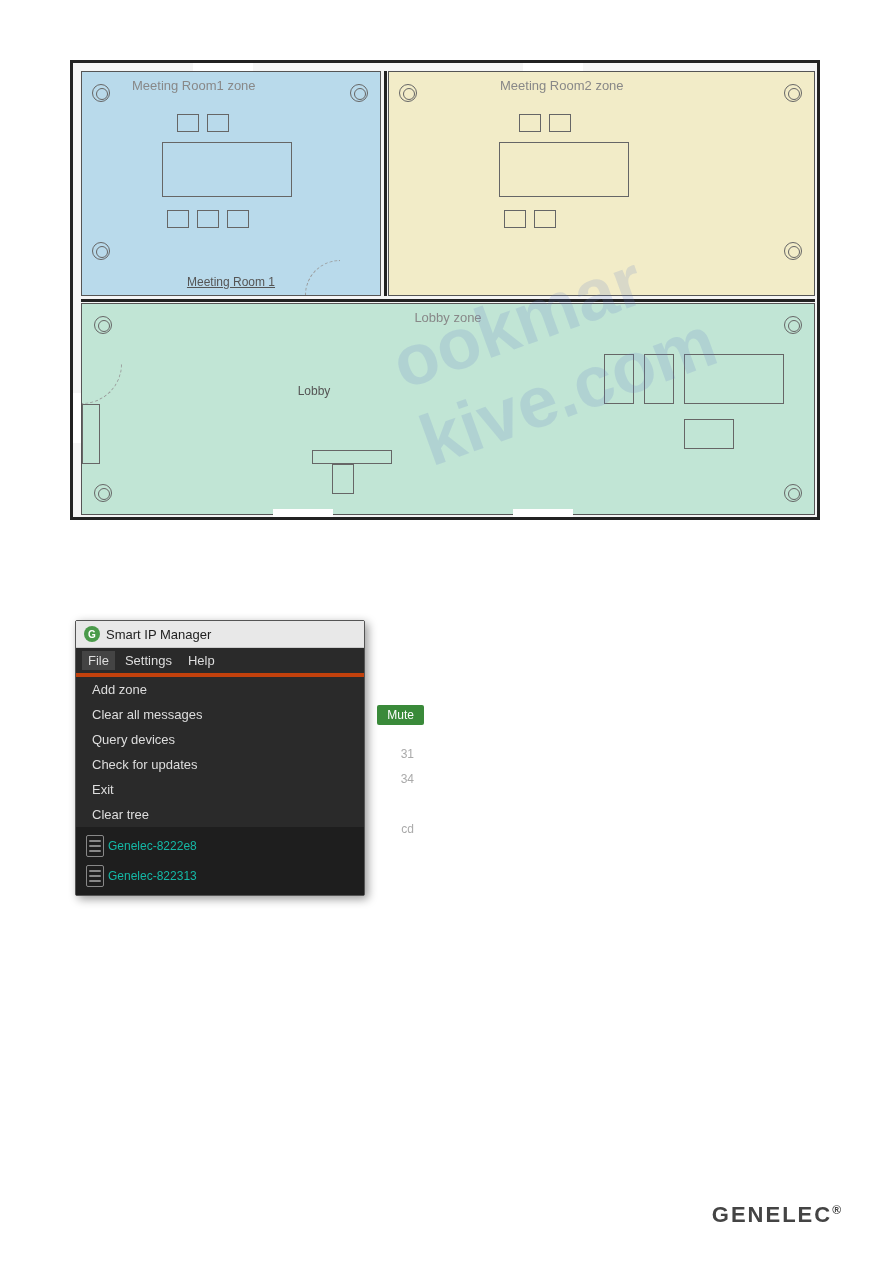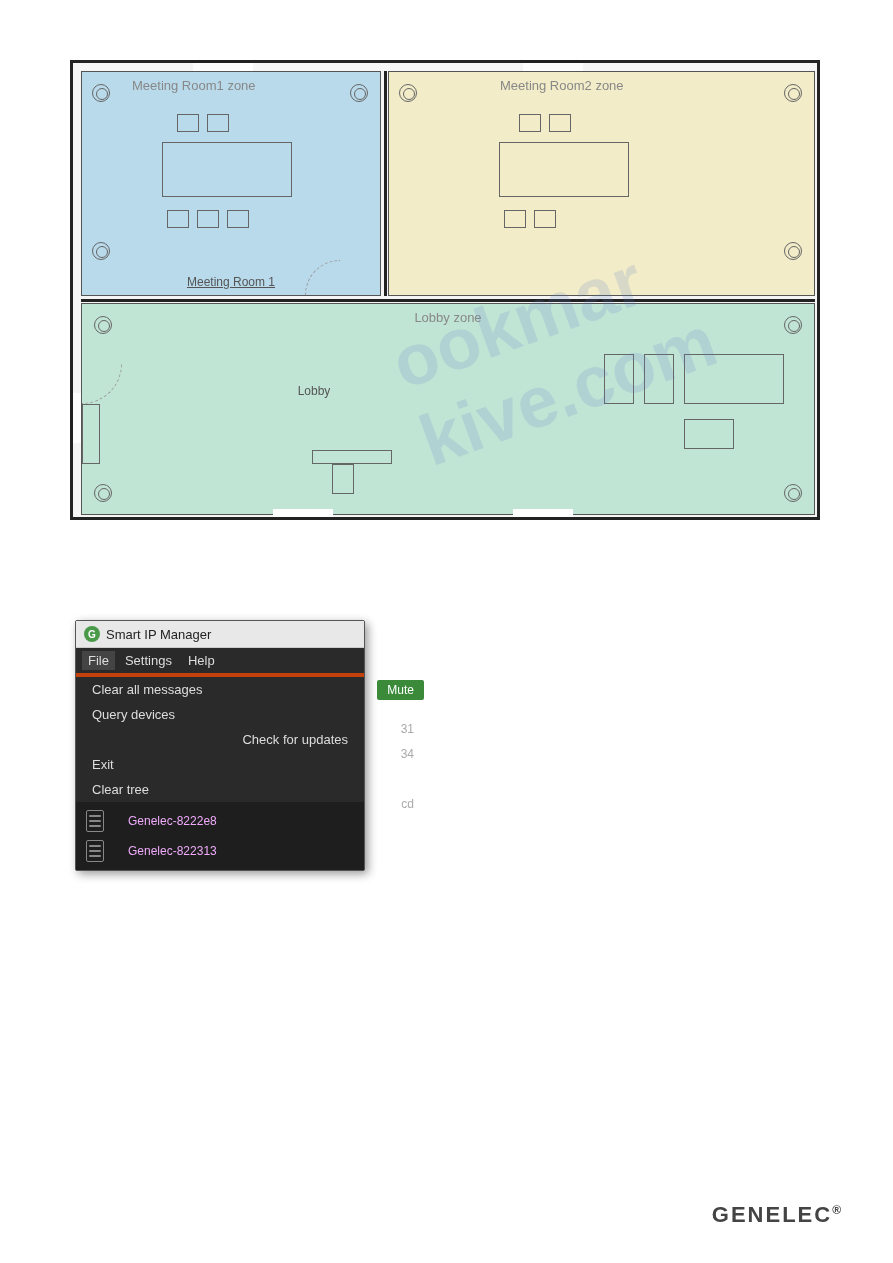--- a/index.html
+++ b/index.html
@@ -201,22 +201,22 @@
     
     .sim-content {
       background: #1e1e1e;
       padding: 4px 0;
     }
 
     .sim-device-row {
       display: flex;
       align-items: center;
       padding: 4px 10px;
-      gap: 24px;
-      color: #f0abfc;
+      gap: 4px;
+      color: #14b8a6;
       font-size: 12px;
     }
 
     .device-icon {
       width: 18px;
       height: 22px;
       border: 1.5px solid #888;
       border-radius: 2px;
       display: flex;
       flex-direction: column;
@@ -383,32 +383,35 @@
   </div>
 
   <div class="sim-menubar">
     <div class="sim-menu-item active">File</div>
     <div class="sim-menu-item">Settings</div>
     <div class="sim-menu-item">Help</div>
   </div>
 
   <div class="sim-dropdown">
 
+    <div class="sim-dropdown-item">
+      <span>Add zone</span>
+    </div>
 
     <div class="sim-dropdown-item" style="position:relative;">
       <span>Clear all messages</span>
       <div class="mute-btn">Mute</div>
     </div>
 
     <div class="sim-dropdown-item" style="position:relative;">
       <span>Query devices</span>
       <span class="partial-text" style="position:absolute;right:-50px;">31</span>
     </div>
 
-    <div class="sim-dropdown-item" style="position:relative;justify-content:flex-end;">
+    <div class="sim-dropdown-item" style="position:relative;">
       <span>Check for updates</span>
       <span class="partial-text" style="position:absolute;right:-50px;">34</span>
     </div>
 
     <div class="sim-dropdown-item">
       <span>Exit</span>
     </div>
 
     <div class="sim-dropdown-item" style="position:relative;">
       <span>Clear tree</span>

